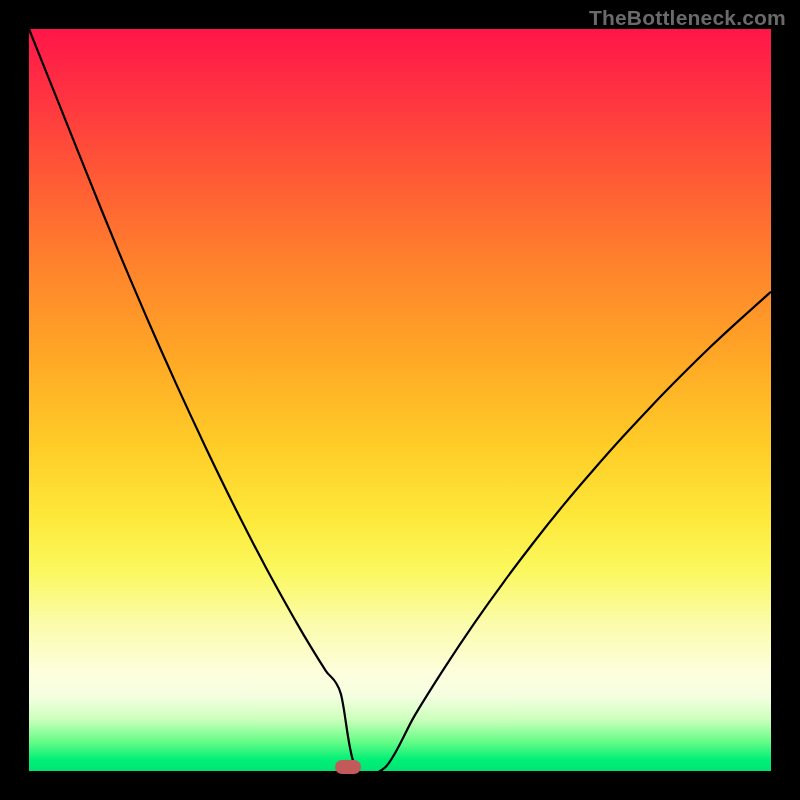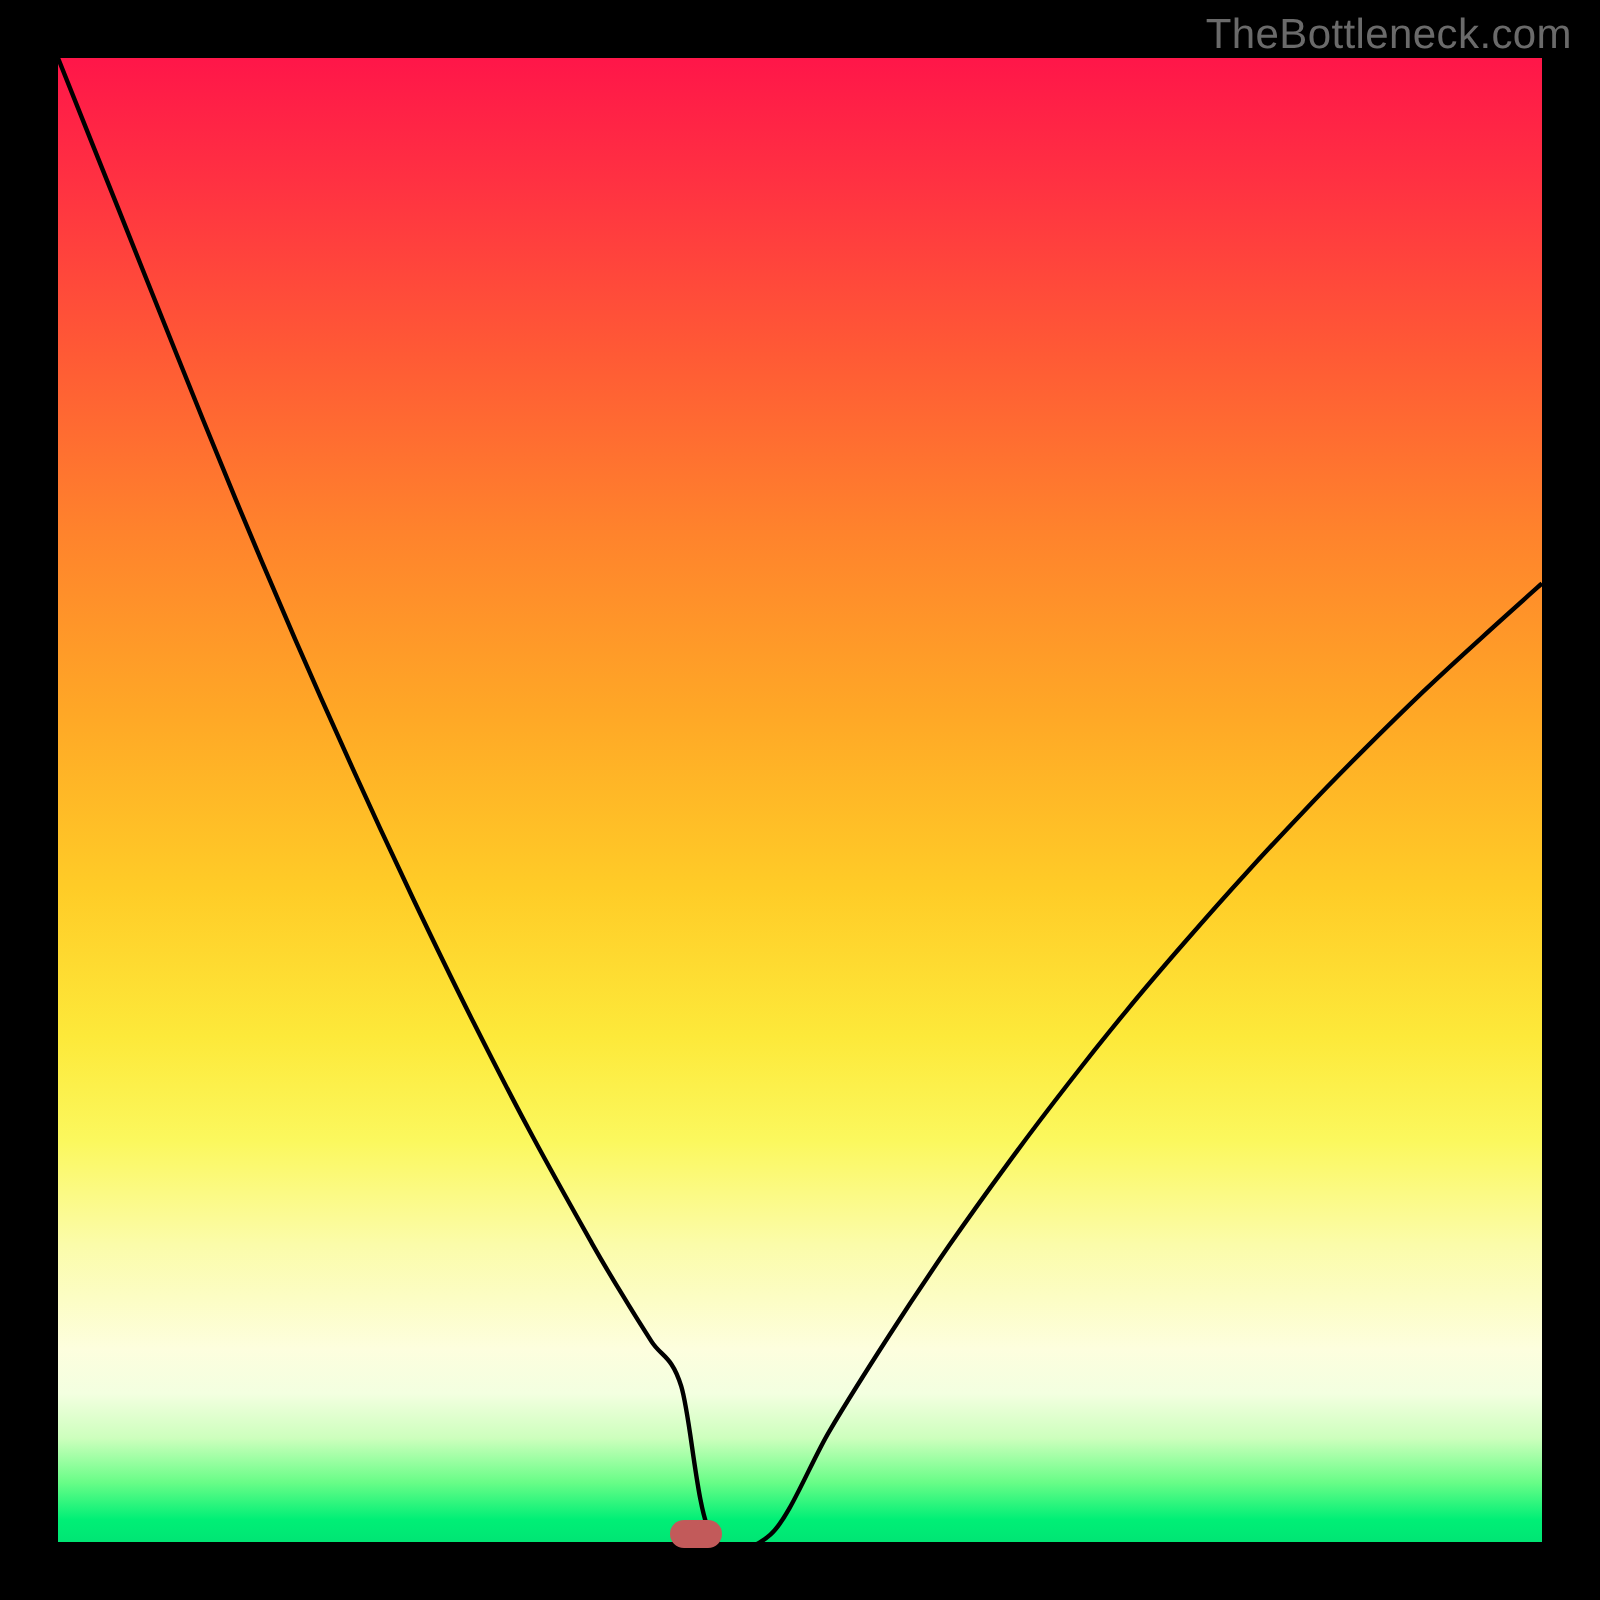--- a/index.html
+++ b/index.html
@@ -41,21 +41,21 @@
       #00ef76 98.5%,
       #00e574 100%
     );
   }
   .watermark {
     position: absolute;
     top: 6px;
     right: 14px;
     color: #6a6a6a;
     font-size: 21px;
-    font-weight: 400;
+    font-weight: 700;
     letter-spacing: 0.2px;
     user-select: none;
   }
   .marker {
     position: absolute;
     width: 26px;
     height: 14px;
     background: #c25a5a;
     border-radius: 7px;
   }

